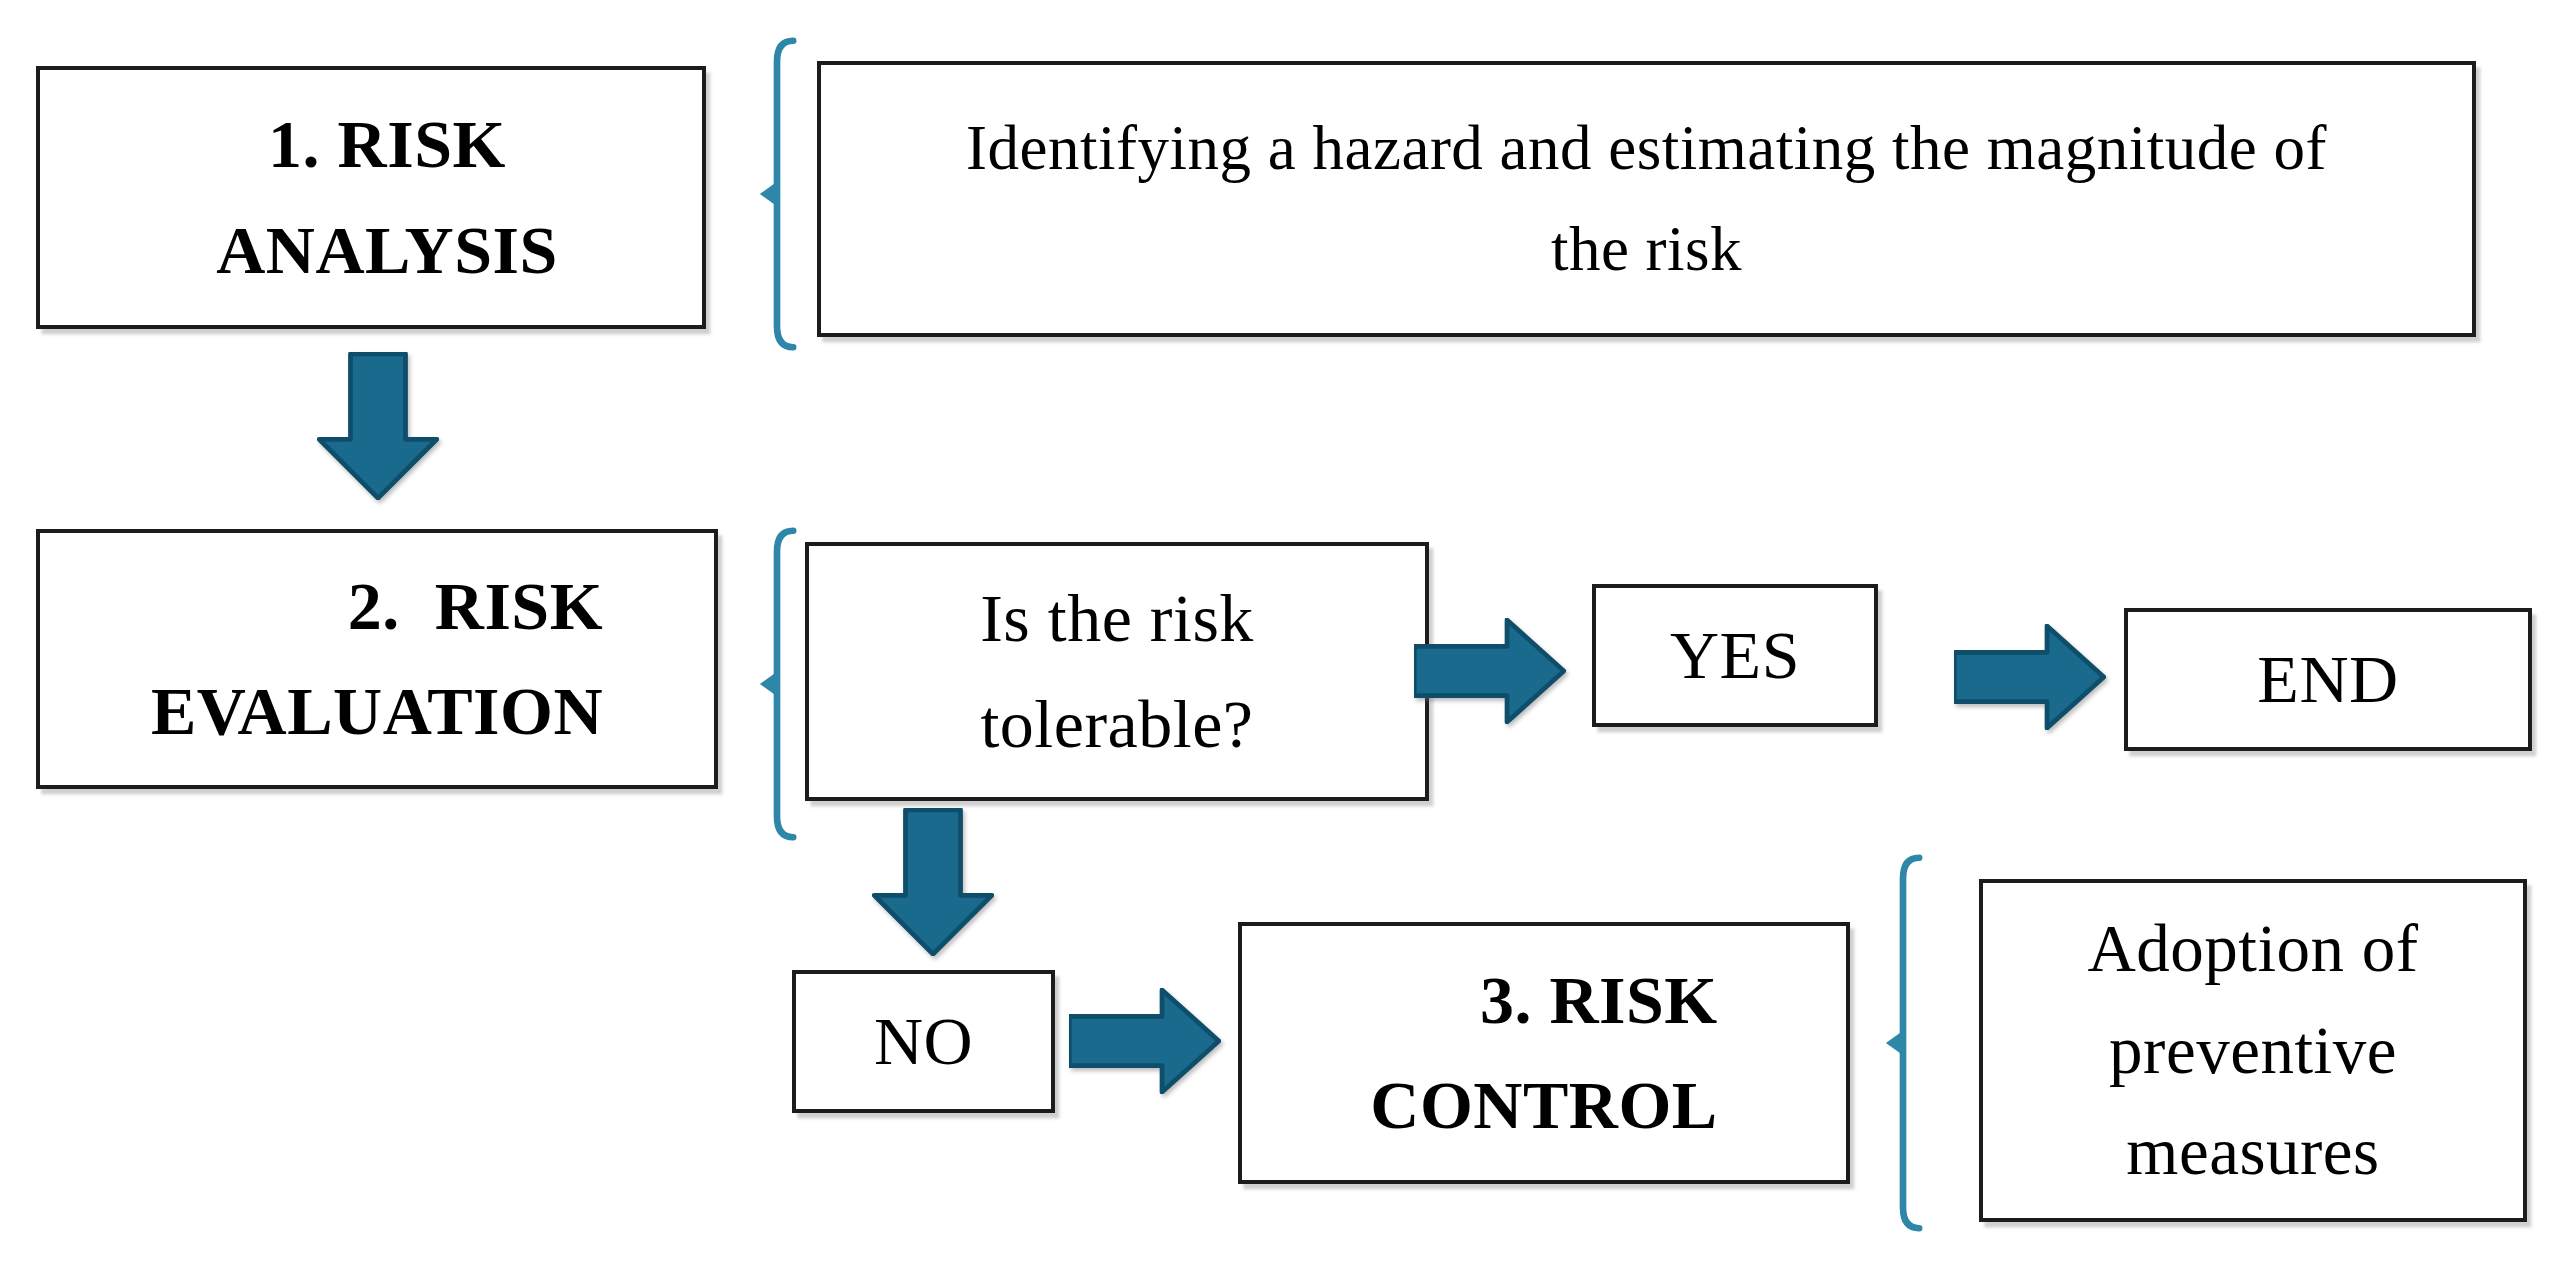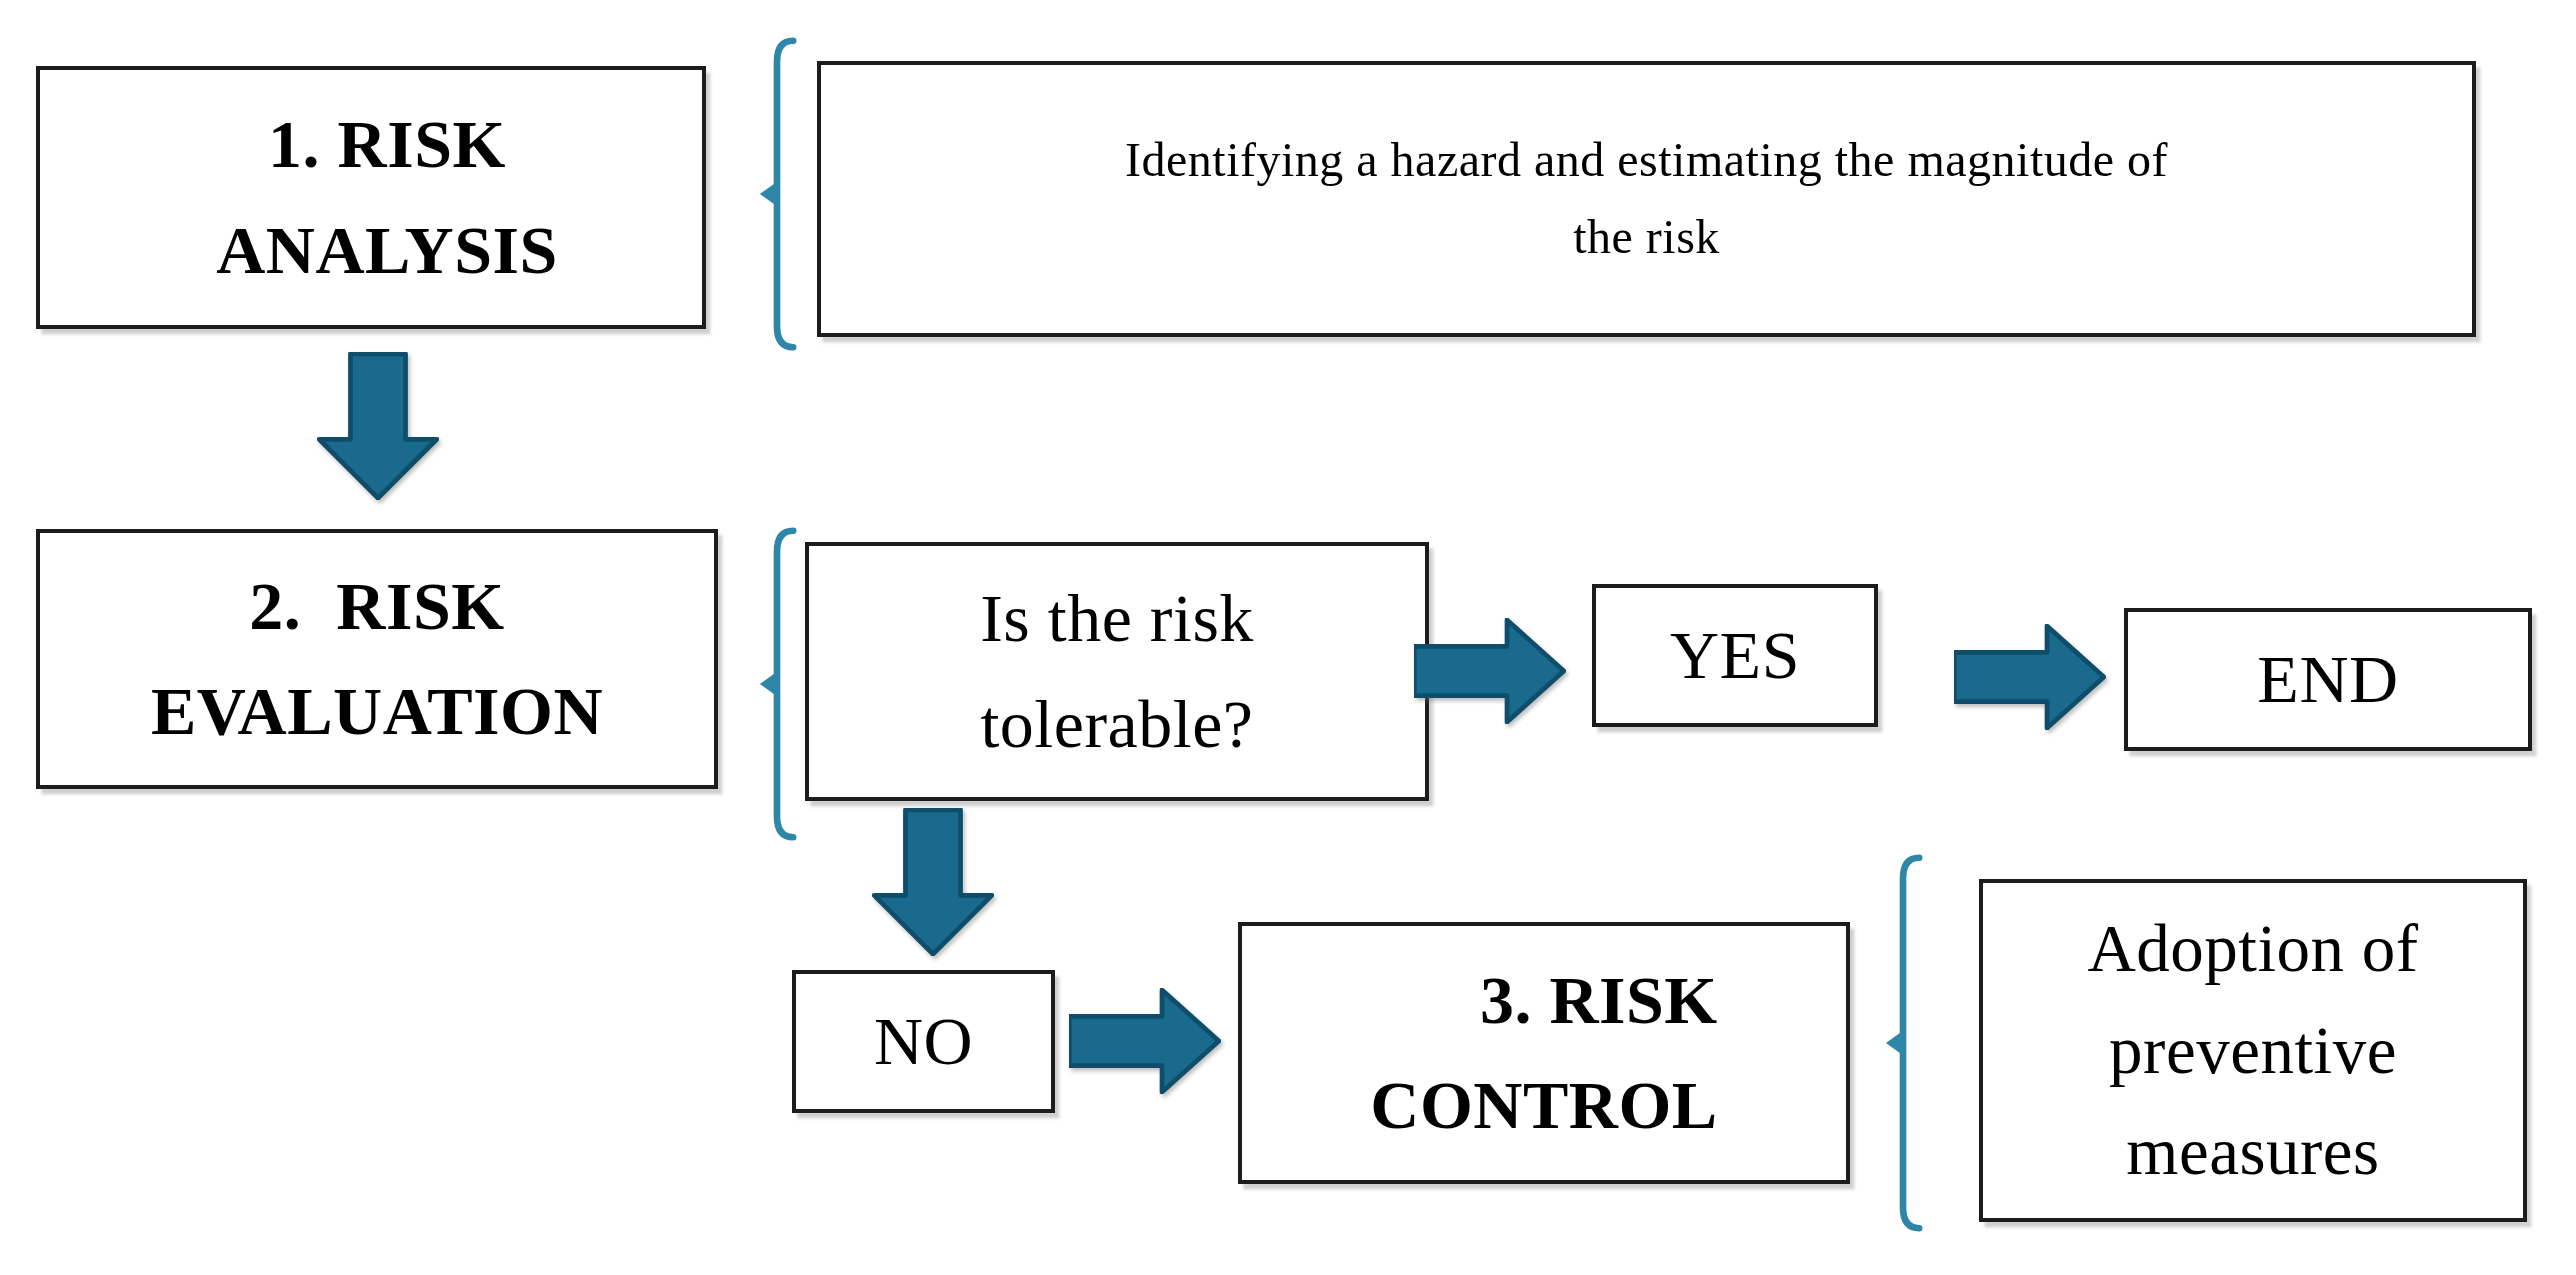--- a/index.html
+++ b/index.html
@@ -27,21 +27,21 @@
     text-align: center;
     box-shadow: 4.8px 5.7px 2.9px rgba(120,120,120,0.35);
   }
   .box .lbl {
     white-space: pre-wrap;
     font-size: 68px;
     line-height: 1.55;
     letter-spacing: 0.5px;
   }
   .box.bold .lbl { font-weight: bold; }
-  .box.note-wide .lbl { font-size: 48px; line-height: 1.6; }
+  .box.note-wide .lbl { font-size: 63px; line-height: 1.6; }
   .box.note-tall .lbl { font-size: 67px; line-height: 1.52; }
   .arrow {
     position: absolute;
     filter: drop-shadow(2.9px 3.8px 1.9px rgba(110,110,110,0.45));
   }
   .arrow polygon {
     fill: var(--arrow-fill, #1A6A8E);
     stroke: var(--arrow-stroke, #0F4E6A);
     stroke-width: 5;
     stroke-linejoin: round;
@@ -74,21 +74,21 @@
 
   <div class="box note-wide" style="left:817px; top:61px; width:1659px; height:276px;">
     <span class="lbl">Identifying a hazard and estimating the magnitude of
 the risk</span>
   </div>
 
   <svg class="arrow" style="left:317px; top:352px;" width="122" height="148" viewBox="0 0 128 156">
     <polygon points="35,2 93,2 93,92 126,92 64,154 2,92 35,92"></polygon>
   </svg>
 
-  <div class="box bold" style="left:36px; top:529px; width:682px; height:260px;">
+  <div class="box bold" style="left:36px; top:529px; width:682px; height:260px;text-align:right;">
     <span class="lbl">2.  RISK
 EVALUATION</span>
   </div>
 
   <svg class="brace" style="left:755px; top:526px;" width="44" height="316" viewBox="0 0 46 332">
     <path d="M 40 5 Q 23 5 23 27 L 23 305 Q 23 327 40 327"></path>
     <polygon points="23,153 5,166 23,179"></polygon>
   </svg>
 
   <div class="box" style="left:805px; top:542px; width:624px; height:259px;">

